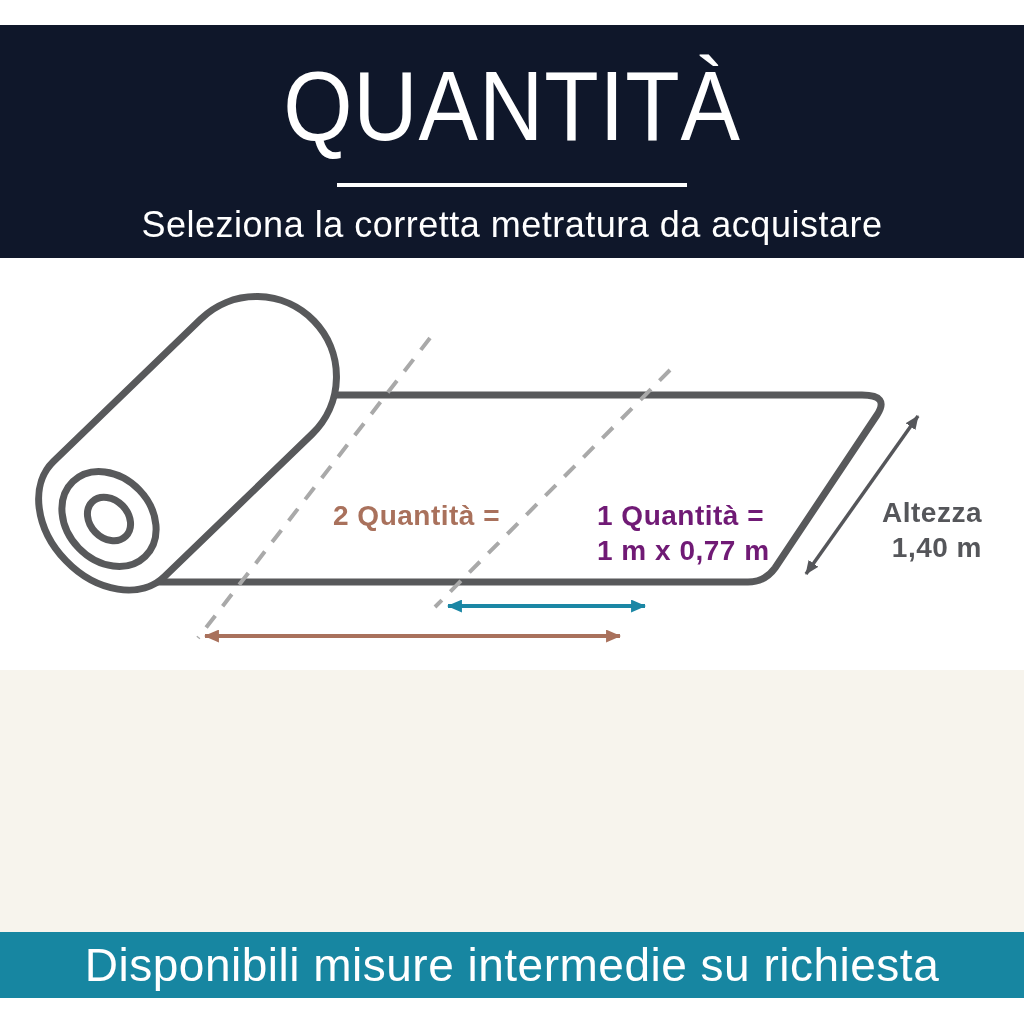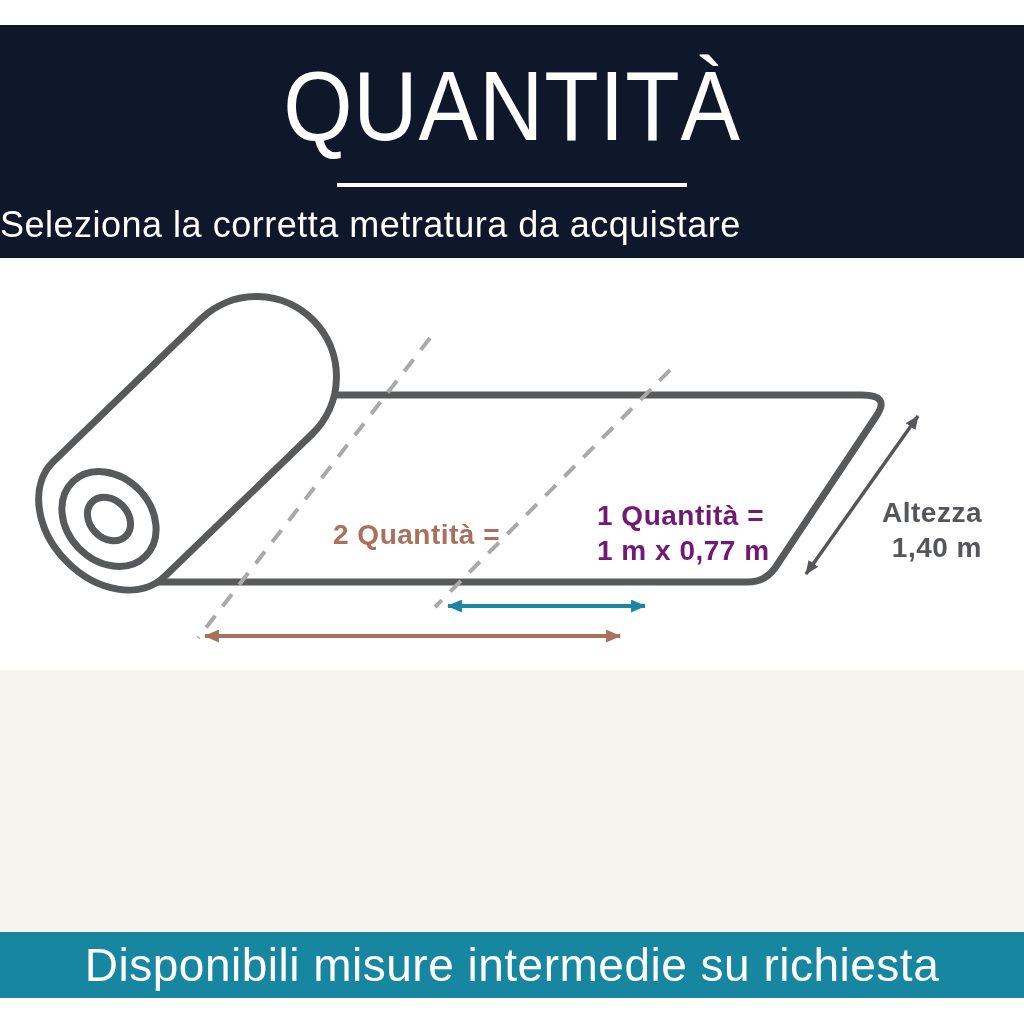--- a/index.html
+++ b/index.html
@@ -19,30 +19,30 @@
     font-size:99px; font-weight:100; line-height:1;
     text-align:center; letter-spacing:1px;
     transform:scaleX(0.9);
   }
   .title-underline {
     position:absolute; left:337px; top:158px; width:350px; height:4px;
     background:#ffffff;
   }
   .subtitle {
     position:absolute; left:0; top:179px; width:100%;
-    font-size:36px; font-weight:400; text-align:left; letter-spacing:0.5px;
+    font-size:36px; font-weight:400; text-align:center; letter-spacing:0.5px;
   }
   
   .illustration { position:absolute; left:0; top:258px; width:1024px; height:412px; background:#ffffff; }
   .illustration svg { position:absolute; left:0; top:0; }
   .diag-label {
     position:absolute; font-size:28px; font-weight:700; line-height:35px;
     letter-spacing:0.5px; white-space:nowrap;
   }
-  .label-2q { left:333px; top:240px; color:#A9715C;margin-top:19px; }
+  .label-2q { left:333px; top:240px; color:#A9715C; }
   .label-1q { left:597px; top:240px; color:#701a75; }
   .label-altezza { left:852px; top:237px; width:130px; text-align:right; color:#55565A; }
   
   .sizes-section {
     position:absolute; left:0; top:670px; width:1024px; height:262px;
     background:#F7F4ED; color:#2B2B2B;
   }
   
   .band-bottom {
     position:absolute; left:0; top:932px; width:1024px; height:66px;

